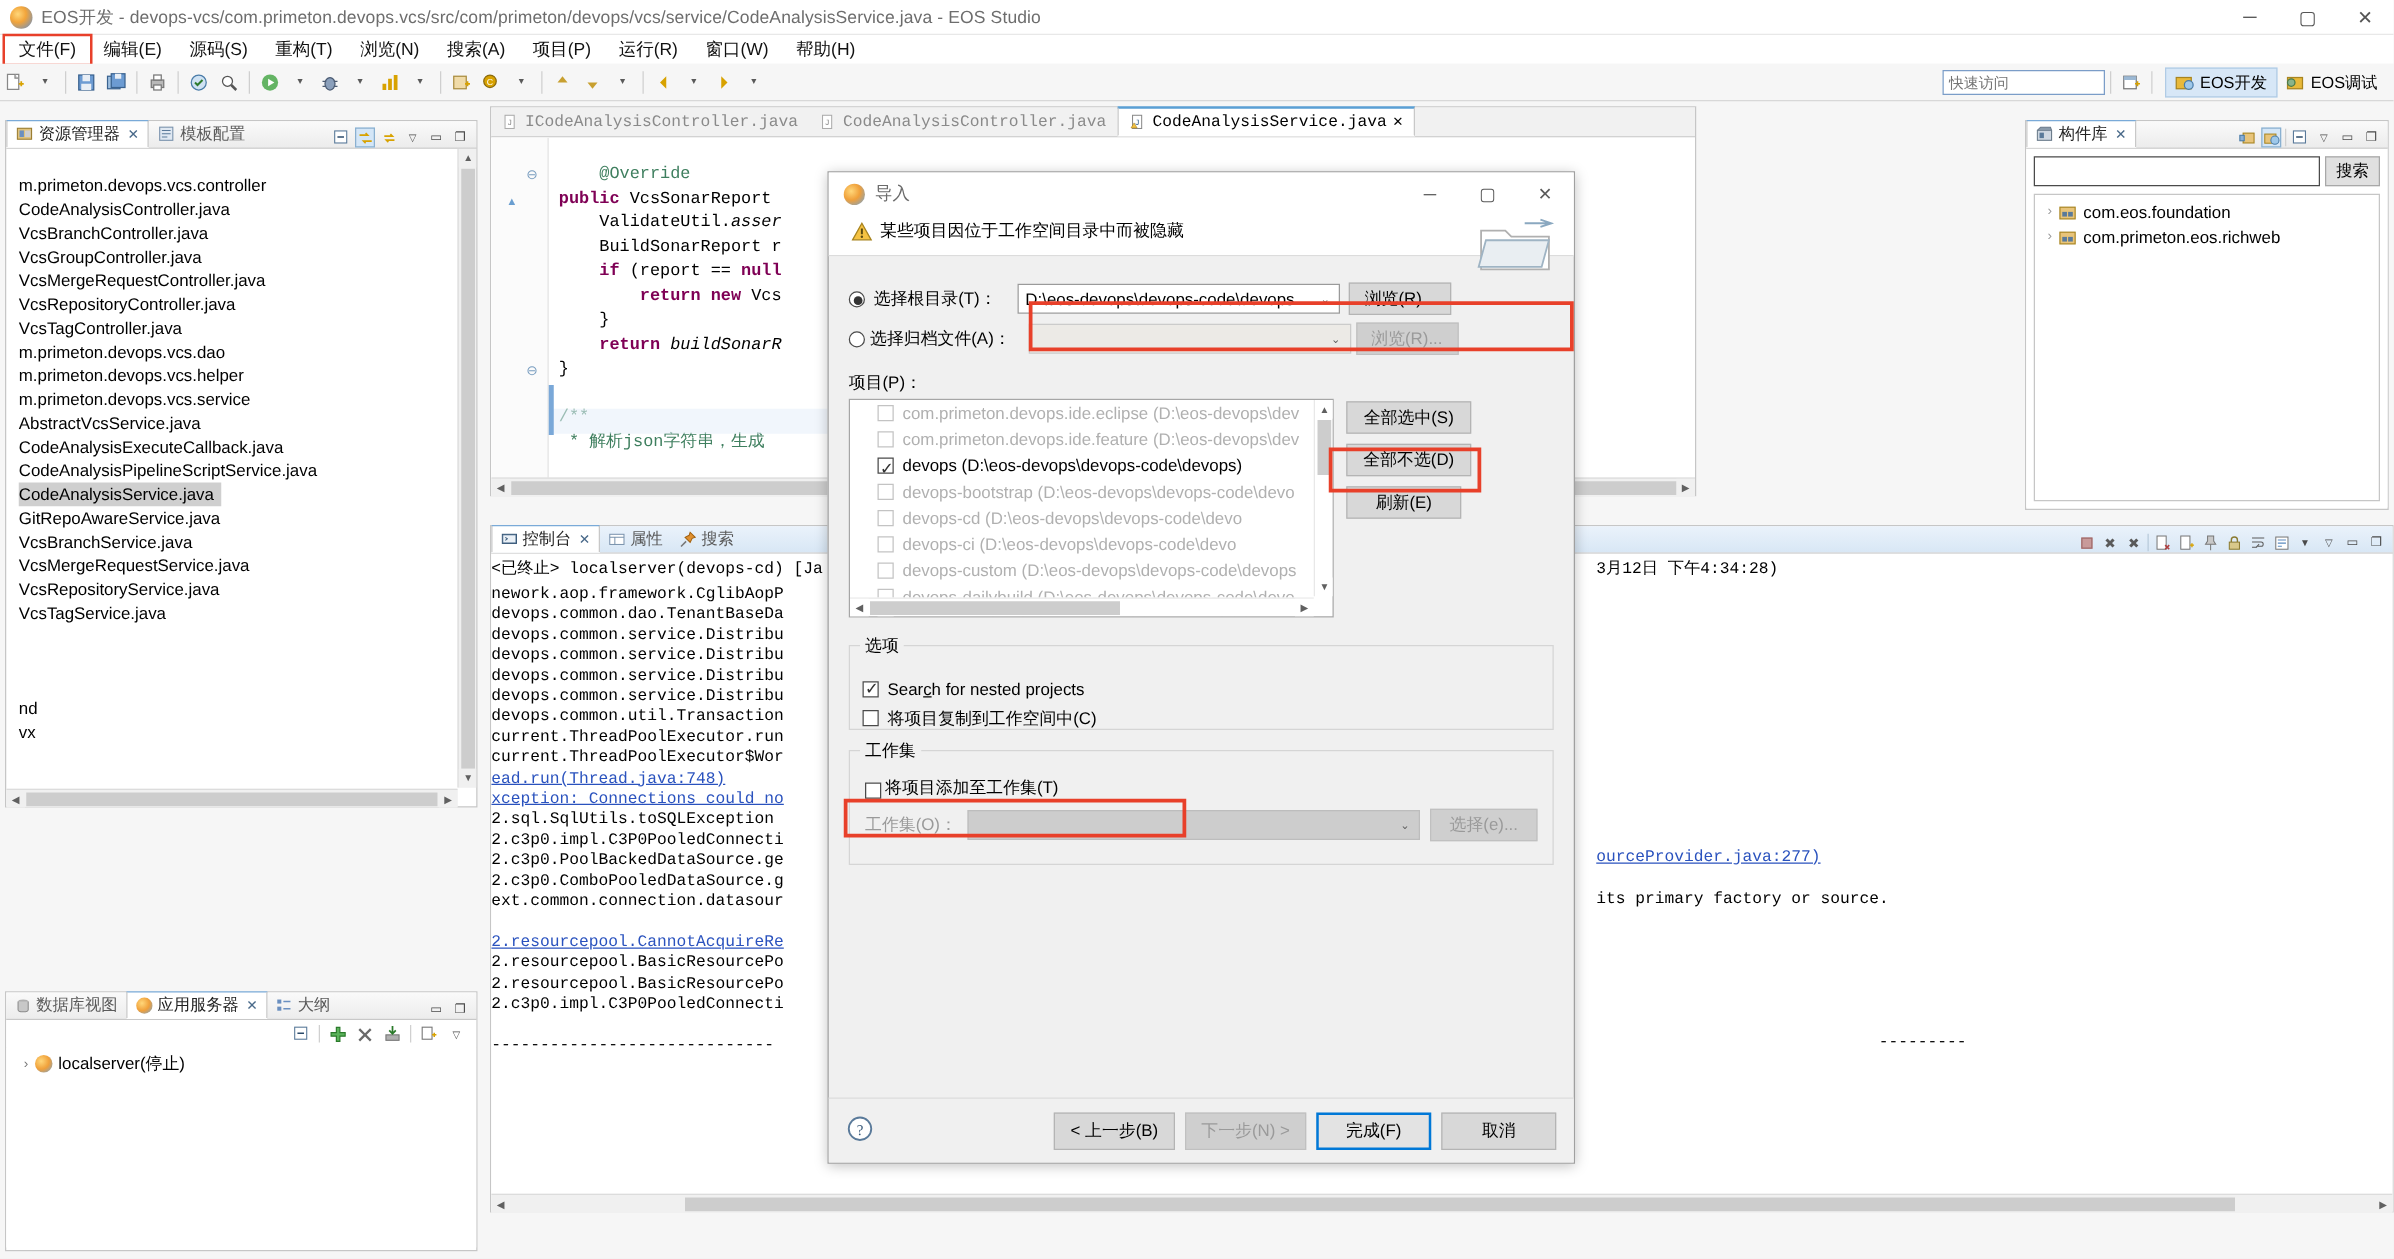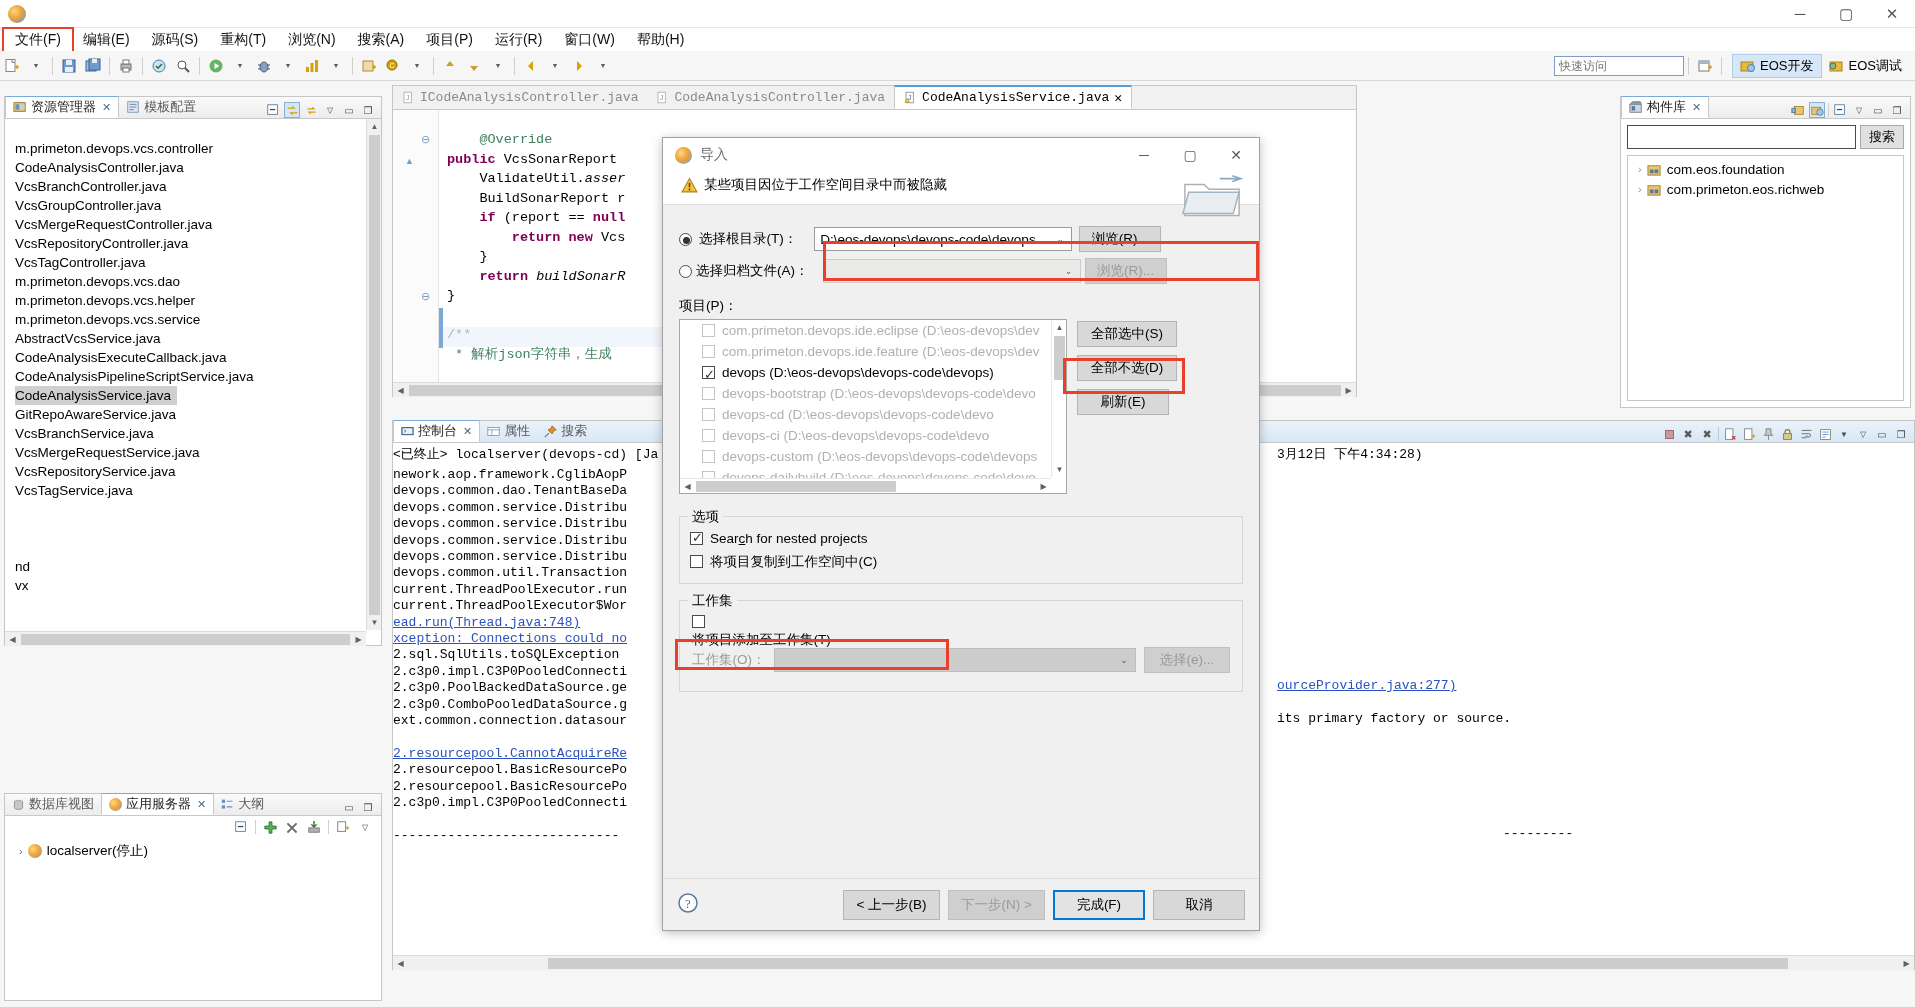--- a/index.html
+++ b/index.html
@@ -175,20 +175,21 @@
 
   .us { text-decoration:underline; }
 </style>
 </head>
 <body>
 
 <div class="app">
 
   <div class="titlebar">
     <div class="app-icon"></div>
+    <div class="title">EOS开发 - devops-vcs/com.primeton.devops.vcs/src/com/primeton/devops/vcs/service/CodeAnalysisService.java - EOS Studio</div>
     <div class="win-btns">
       <div>─</div>
       <div>▢</div>
       <div class="close">✕</div>
     </div>
   </div>
 
   <div class="menubar">
     <div class="mi first hl-box">文件(F)</div>
     <div class="mi">编辑(E)</div>
@@ -824,35 +825,35 @@
           </div>
         </div>
 
         <div style="display:flex; flex-direction:column; gap:8px; padding-top:2px;">
           <div class="btn" style="width:100px;">全部选中(S)</div>
           <div class="btn" style="width:100px;">全部不选(D)</div>
           <div class="btn" style="width:92px;">刷新(E)</div>
         </div>
       </div>
 
-      <div class="group" style="margin-top:22px; height:68px; padding:10px 10px 0 10px;">
+      <div class="group" style="margin-top:22px; height:68px; padding:23px 10px 0 10px;">
         <span class="legend">选项</span>
         <div style="display:flex; align-items:center; gap:7px; height:23px;text-align:center;">
           <span class="cbx on"></span>
           <span style="font-size:13.5px">Sear<span class="us">c</span>h for nested projects</span>
         </div>
         <div style="display:flex; align-items:center; gap:7px; height:23px;">
           <span class="cbx"></span>
           <span style="font-size:13.5px">将项目复制到工作空间中(C)</span>
         </div>
       </div>
 
       <div class="group" style="margin-top:16px; height:92px; padding:14px 12px 0 12px;">
         <span class="legend">工作集</span>
-        <div style="display:flex; align-items:flex-start; gap:3px; height:24px;flex-direction:column;">
+        <div style="display:flex; align-items:flex-end; gap:3px; height:24px;">
           <span class="cbx"></span>
           <span style="font-size:13.5px">将项目添加至工作集(T)</span>
         </div>
         <div style="display:flex; align-items:center; gap:8px; margin-top:8px;">
           <span style="font-size:13.5px; color:#9a9a9a;"><span>工作集(O)</span>：</span>
           <div class="field" style="flex:1; background:#cdcdcd; border-color:#bdbdbd;">
             <span></span>
             <span class="combo-arrow">⌄</span>
           </div>
           <div class="btn disabled" style="width:86px;">选择(e)...</div>

